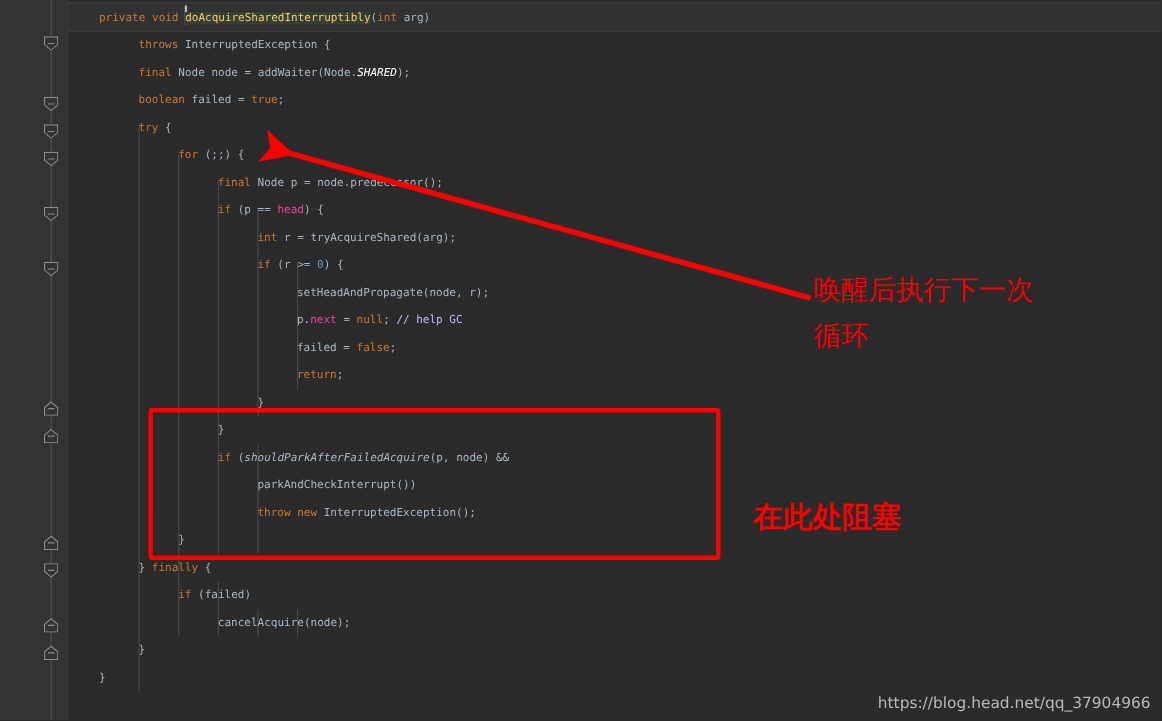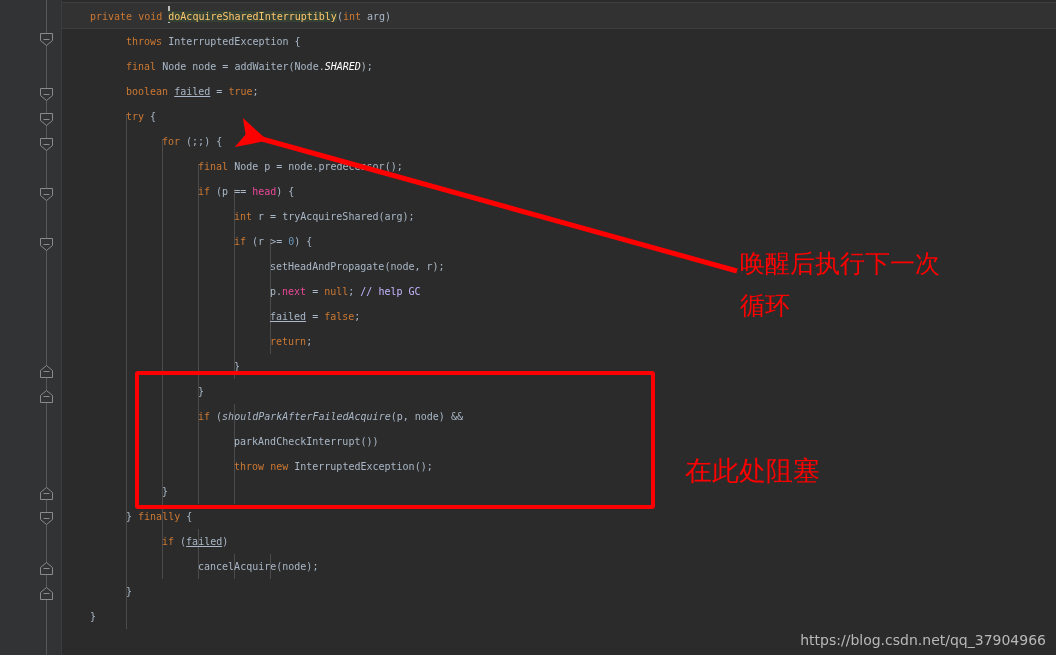--- a/index.html
+++ b/index.html
@@ -73,21 +73,21 @@
     white-space: pre;
   }
   .line:first-child { margin-top: 4px; }
 
   .kw   { color: #cc7832; }
   .fld  { color: #ec4899; margin-top: 20px; }
   .stat { color: #ffffff; font-style: italic; }
   .mthi { color: #a9b7c6; font-style: italic; }
   .num  { color: #6897bb; }
   .cmt  { color: #c4b5fd; }
-  .und  { text-decoration: underline; }
+  .und  { }
   .sel  { background: #344134; }
   .caret {
     display: inline-block;
     width: 0; border-left: 2px solid #bbbbbb;
     height: 17px; vertical-align: -3px;
     margin-right: -2px;
   }
 
   
   #anno-layer {
@@ -105,20 +105,21 @@
   #anno-wake {
     left: 740px; top: 243px;
     width: 280px;
     font-size: 25px;
     line-height: 42px;
   }
   #anno-block {
     left: 685px; top: 452px;
     font-size: 27px;
     line-height: 38px;
+    font-weight: bold;
   }
   #highlight-box {
     position: absolute;
     left: 135px; top: 371px;
     width: 520px; height: 138px;
     border: 4px solid #ff0000;
     border-radius: 3px;
   }
 
   
@@ -241,14 +242,14 @@
     </svg>
 
     <div class="anno-text" id="anno-wake">唤醒后执行下一次
 循环</div>
 
     <div class="anno-text" id="anno-block">在此处阻塞</div>
 
     <div id="highlight-box" style="left: 135px; top: 371px; width: 520px; height: 138px;"></div>
   </div>
 
-  <div id="watermark">https://blog.csdn.net/qq_37904966</div>
+  <div id="watermark">https://blog.head.net/qq_37904966</div>
 </div>
 
 </body></html>

